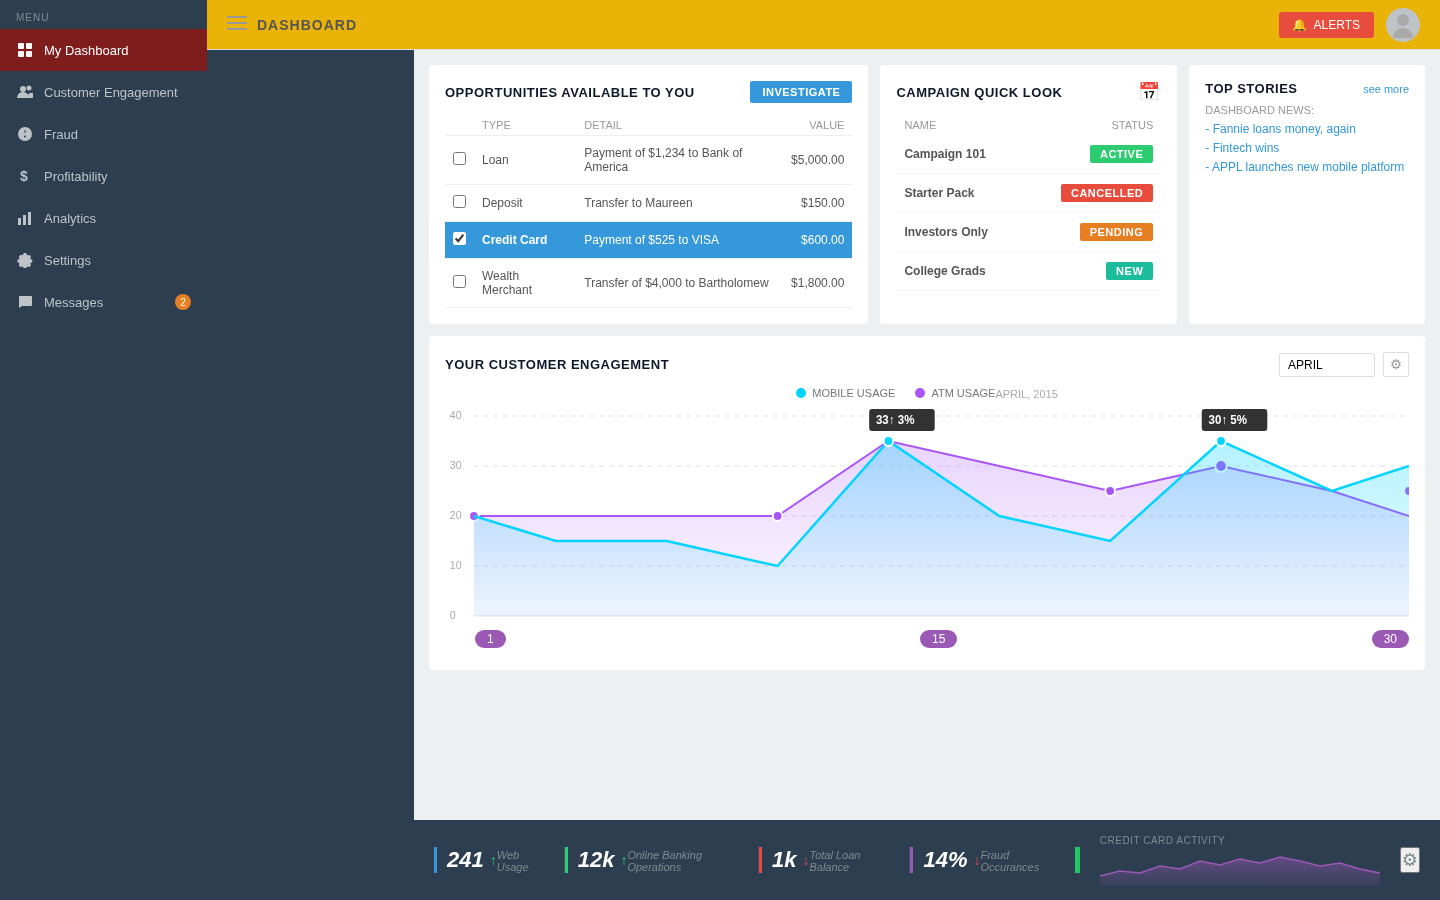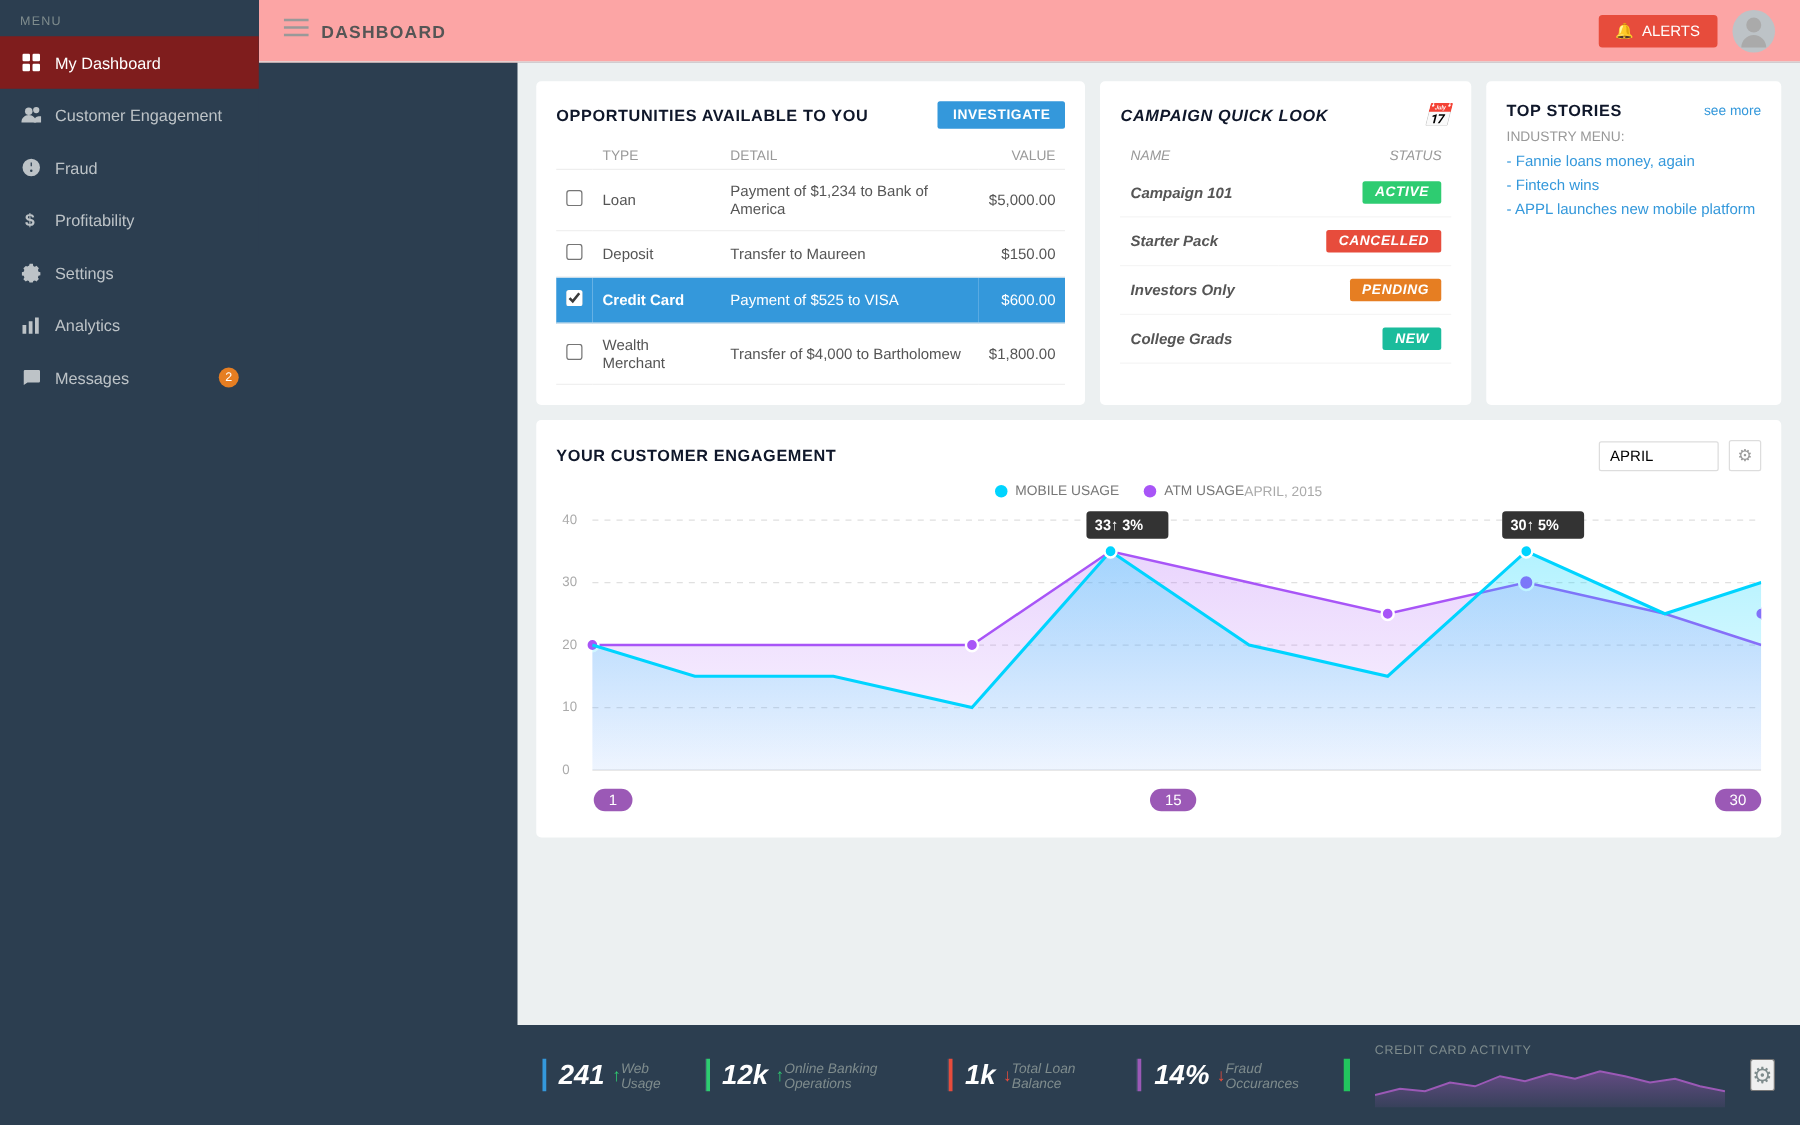--- a/index.html
+++ b/index.html
@@ -16,21 +16,21 @@
     .sidebar-item {
       display: flex; align-items: center; padding: 12px 16px; cursor: pointer;
       font-size: 13px; color: #bdc3c7; gap: 10px;
     }
     .sidebar-item.active { background: #7f1d1d; color: #fff; }
     .sidebar-item .icon { width: 18px; height: 18px; display: flex; align-items: center; justify-content: center; }
     .badge { background: #e67e22; color: #fff; border-radius: 50%; width: 16px; height: 16px; font-size: 10px; display: flex; align-items: center; justify-content: center; margin-left: auto; }
 
     
     .topbar {
-      margin-left: 207px; height: 50px; background: #fca5a5; border-bottom: 1px solid #ddd;
+      margin-left: 207px; height: 50px; background: #eab308; border-bottom: 1px solid #ddd;
       display: flex; align-items: center; padding: 0 20px; justify-content: space-between;
     }
     .topbar-left { display: flex; align-items: center; gap: 10px; }
     .topbar-title { font-size: 14px; font-weight: bold; color: #555; letter-spacing: 1px; }
     .alerts-btn {
       background: #e74c3c; color: #fff; border: none; padding: 6px 14px;
       border-radius: 3px; font-size: 12px; cursor: pointer; display: flex; align-items: center; gap: 6px;
     }
     .topbar-right { display: flex; align-items: center; gap: 12px; }
     .avatar { width: 34px; height: 34px; border-radius: 50%; background: #bdc3c7; overflow: hidden; display: flex; align-items: center; justify-content: center; }
@@ -56,21 +56,21 @@
     .opp-table { width: 100%; border-collapse: collapse; }
     .opp-table th { font-size: 11px; color: #999; font-weight: normal; text-align: left; padding: 4px 8px; border-bottom: 1px solid #eee; }
     .opp-table td { font-size: 12px; color: #555; padding: 10px 8px; border-bottom: 1px solid #f0f0f0; }
     .opp-table tr.selected { background: #3498db; }
     .opp-table tr.selected td { color: #fff; }
     .opp-table td.value { text-align: right; }
     .opp-table input[type="checkbox"] { accent-color: #3498db; }
     .opp-table tr.selected input[type="checkbox"] { accent-color: #fff; }
 
     
-    .campaign { flex: 1.3; font-style: italic; }
+    .campaign { flex: 1.3; }
     .status-badge {
       display: inline-block; padding: 3px 10px; border-radius: 2px;
       font-size: 11px; font-weight: bold; color: #fff; letter-spacing: 0.5px;
     }
     .status-active { background: #2ecc71; }
     .status-cancelled { background: #e74c3c; }
     .status-pending { background: #e67e22; }
     .status-new { background: #1abc9c; }
 
     .campaign-table { width: 100%; border-collapse: collapse; margin-top: 8px; }
@@ -169,34 +169,34 @@
     <span class="icon">
       <svg width="16" height="16" viewBox="0 0 16 16" fill="currentColor">
           <text x="3" y="13" font-size="14" font-weight="bold">$</text>
         </svg>
     </span>
     <span>Profitability</span>
   </div>
   <div class="sidebar-item">
     <span class="icon">
       <svg width="16" height="16" viewBox="0 0 16 16" fill="currentColor">
-          <path d="M8 5a3 3 0 100 6A3 3 0 008 5zm0 2a1 1 0 110 2 1 1 0 010-2zM6.7 1l-.4 1.4a5.5 5.5 0 00-1.3.75L3.6 2.7 1.7 4.6l.8 1.3A5.5 5.5 0 002 7.3L.5 7.7v2.6l1.5.4c.1.5.3.9.5 1.3l-.8 1.3 1.9 1.9 1.3-.8c.4.2.9.4 1.3.5l.4 1.5h2.6l.4-1.5a5.5 5.5 0 001.3-.5l1.3.8 1.9-1.9-.8-1.3c.2-.4.4-.8.5-1.3l1.5-.4V7.7l-1.5-.4a5.5 5.5 0 00-.5-1.4l.8-1.3-1.9-1.9-1.3.8a5.5 5.5 0 00-1.3-.75L9.3 1H6.7z"></path>
-        </svg>
-    </span>
-    <span>Settings</span>
-  </div>
-  <div class="sidebar-item">
-    <span class="icon">
-      <svg width="16" height="16" viewBox="0 0 16 16" fill="currentColor">
           <rect x="1" y="8" width="3" height="7"></rect>
           <rect x="6" y="5" width="3" height="10"></rect>
           <rect x="11" y="2" width="3" height="13"></rect>
         </svg>
     </span>
     <span>Analytics</span>
+  </div>
+  <div class="sidebar-item">
+    <span class="icon">
+      <svg width="16" height="16" viewBox="0 0 16 16" fill="currentColor">
+          <path d="M8 5a3 3 0 100 6A3 3 0 008 5zm0 2a1 1 0 110 2 1 1 0 010-2zM6.7 1l-.4 1.4a5.5 5.5 0 00-1.3.75L3.6 2.7 1.7 4.6l.8 1.3A5.5 5.5 0 002 7.3L.5 7.7v2.6l1.5.4c.1.5.3.9.5 1.3l-.8 1.3 1.9 1.9 1.3-.8c.4.2.9.4 1.3.5l.4 1.5h2.6l.4-1.5a5.5 5.5 0 001.3-.5l1.3.8 1.9-1.9-.8-1.3c.2-.4.4-.8.5-1.3l1.5-.4V7.7l-1.5-.4a5.5 5.5 0 00-.5-1.4l.8-1.3-1.9-1.9-1.3.8a5.5 5.5 0 00-1.3-.75L9.3 1H6.7z"></path>
+        </svg>
+    </span>
+    <span>Settings</span>
   </div>
   <div class="sidebar-item">
     <span class="icon">
       <svg width="16" height="16" viewBox="0 0 16 16" fill="currentColor">
           <path d="M2 2h12a1 1 0 011 1v8a1 1 0 01-1 1H5l-3 2V3a1 1 0 011-1z"></path>
         </svg>
     </span>
     <span>Messages</span>
     <span class="badge">2</span>
   </div>
@@ -306,21 +306,21 @@
   </tr>
             </tbody>
         </table>
       </div>
 
       <div class="panel top-stories">
         <div class="stories-header">
           <span class="panel-title">TOP STORIES</span>
           <span class="see-more">see more</span>
         </div>
-        <div class="industry-label">INDUSTRY MENU:</div>
+        <div class="industry-label">DASHBOARD NEWS:</div>
         <div id="stories-list">
             <span class="story-link">Fannie loans money, again</span>
             <span class="story-link">Fintech wins</span>
             <span class="story-link">APPL launches new mobile platform</span>
           </div>
       </div>
 
     </div>
 
     <div class="engagement-panel">

